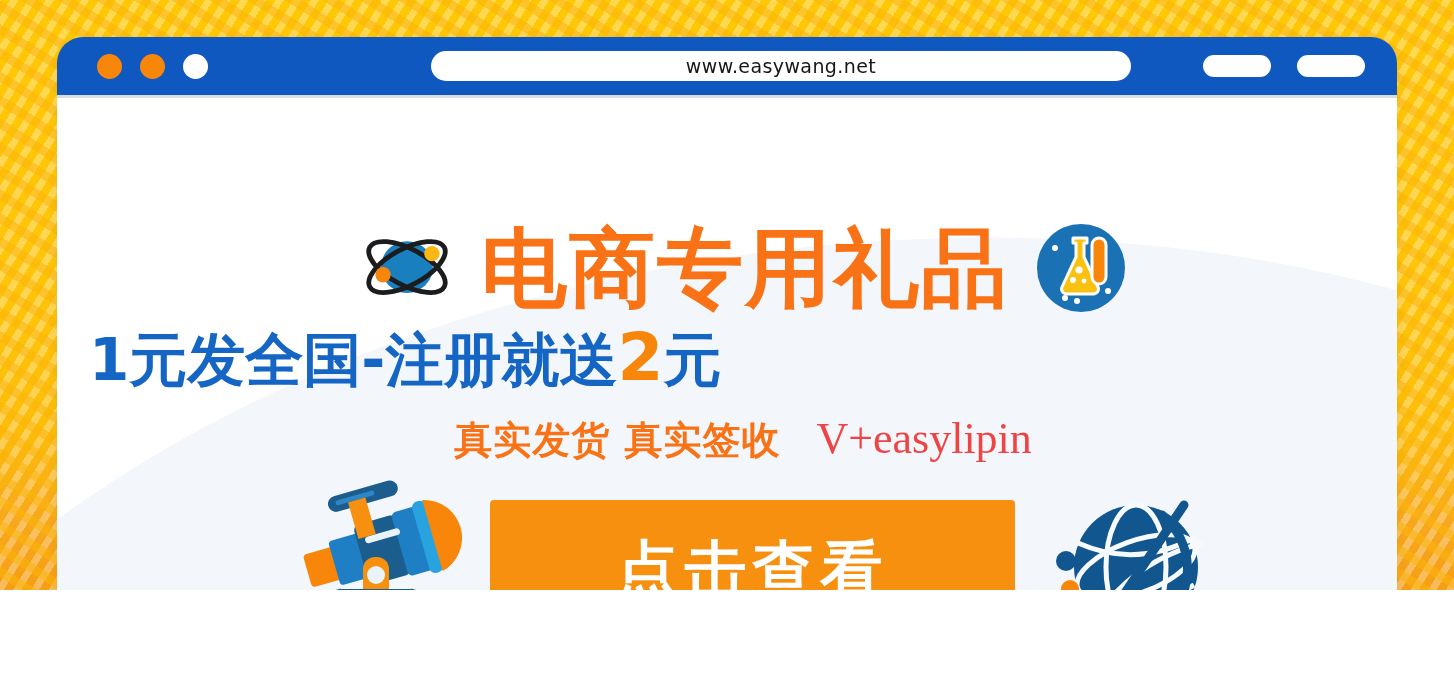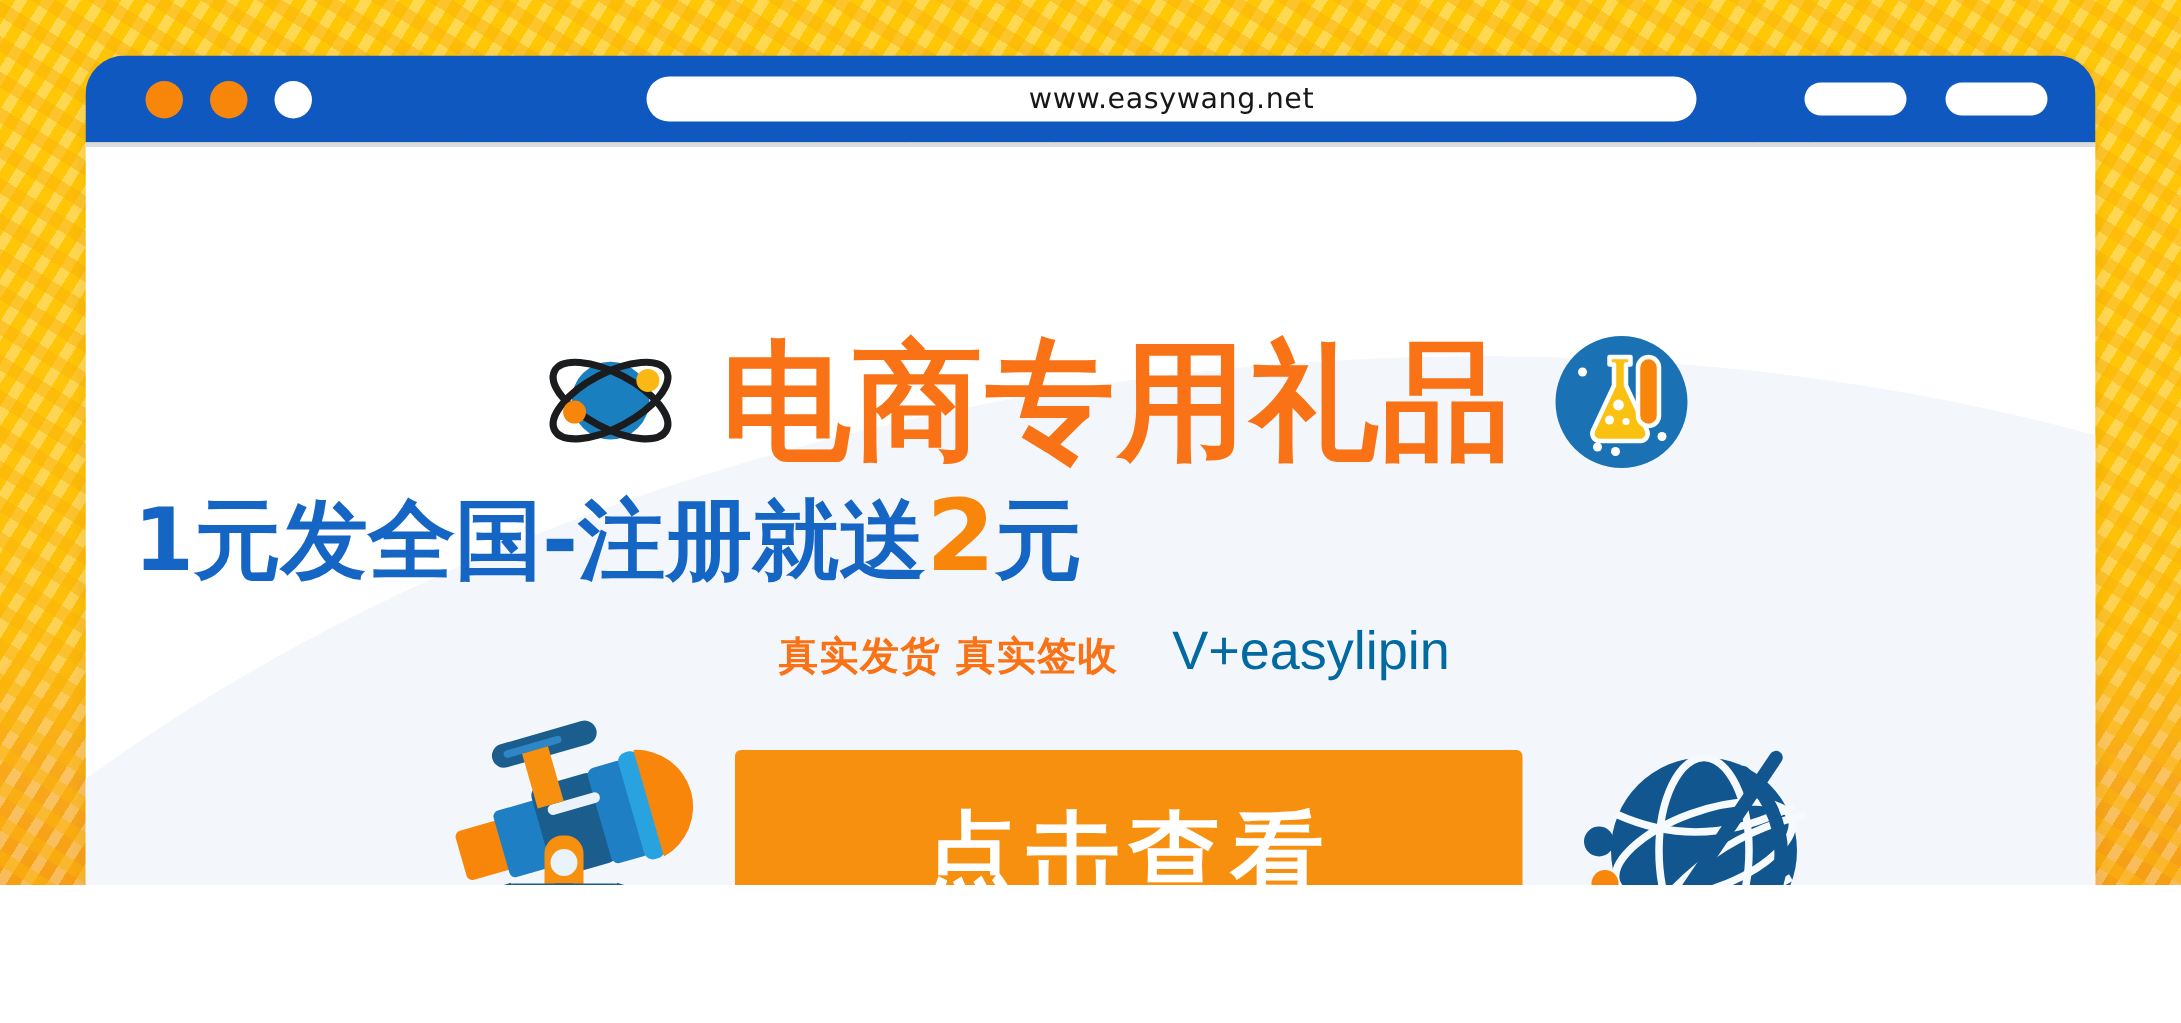--- a/index.html
+++ b/index.html
@@ -195,33 +195,33 @@
     position: absolute;
     left: 0;
     right: 0;
     top: 318px;
     display: flex;
     align-items: baseline;
     justify-content: center;
     gap: 36px;
   }
   .tagline {
-    font-size: 26px;
+    font-size: 38px;
     font-weight: 700;
     color: #F97316;
     letter-spacing: 1px;
     white-space: nowrap;
     font-family: "DejaVu Sans", sans-serif;
   }
   .contact {
-    font-size: 36px;
-    color: #0369a1;
+    font-size: 44px;
+    color: #ef4444;
     letter-spacing: 0px;
     white-space: nowrap;
-    font-family: Liberation Sans, sans-serif;
+    font-family: Liberation Serif, serif;
   }
 
   
   .cta-button {
     position: absolute;
     left: 401px;
     top: 405px;
     width: 525px;
     height: 140px;
     background: #F7900E;

